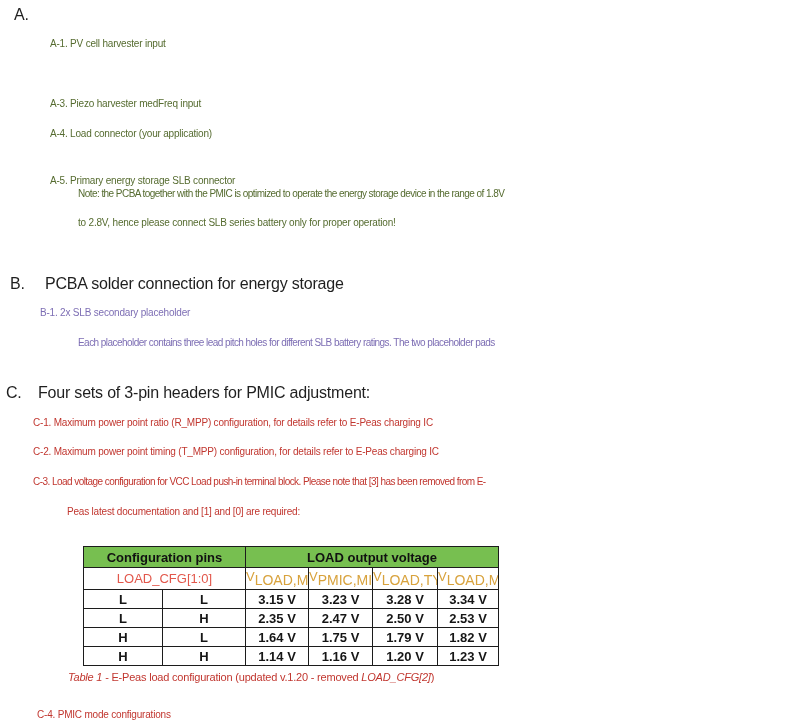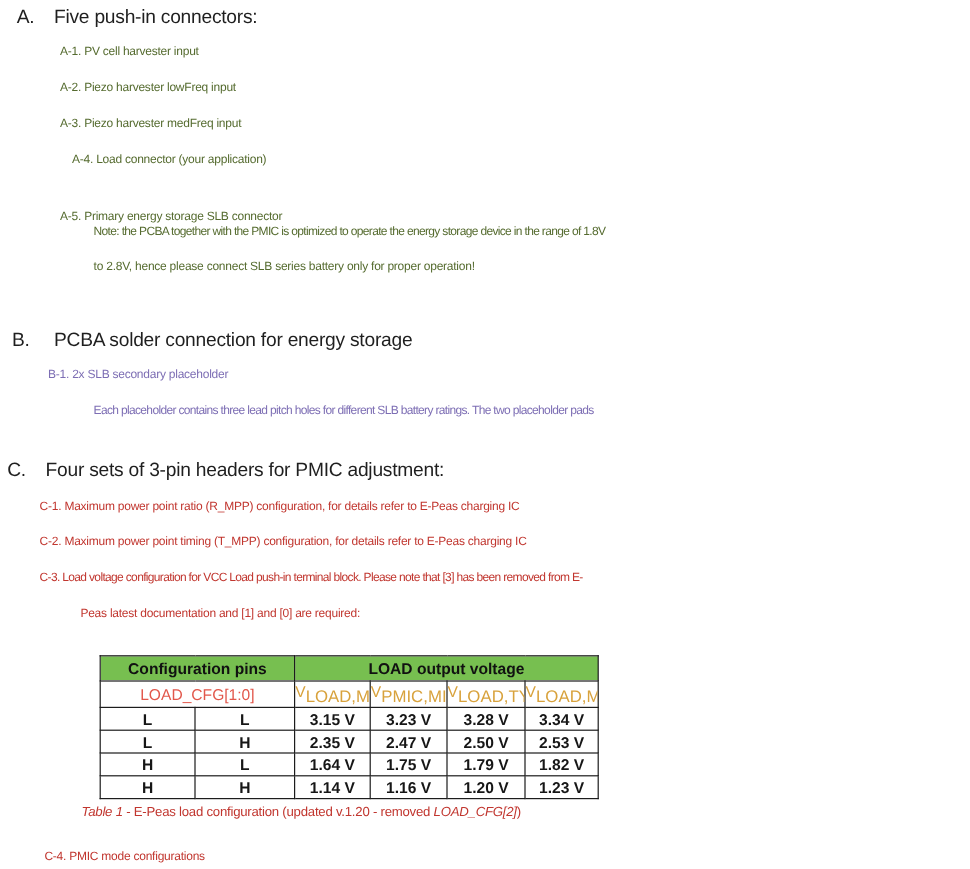--- a/index.html
+++ b/index.html
@@ -33,26 +33,24 @@
 
   .caption { font-size:11px; }
   .ital { font-style:italic; }
 </style>
 </head>
 <body>
 
 <div class="page">
 
   <div class="line h" style="left:14px; top:6px">A.</div>
-  <div class="line h" style="left:45px; top:6px">Five push-in connectors:</div>
 
   <div class="line green" style="left:50px; top:35px">A-1. PV cell harvester input</div>
-  <div class="line green" style="left:50px; top:65px">A-2. Piezo harvester lowFreq input</div>
   <div class="line green" style="left:50px; top:95px">A-3. Piezo harvester medFreq input</div>
-  <div class="line green" style="left:60px; top:125px">A-4. Load connector (your application)</div>
+  <div class="line green" style="left:50px; top:125px">A-4. Load connector (your application)</div>
   <div class="line green" style="left:50px; top:172px">A-5. Primary energy storage SLB connector</div>
 
   <div class="line green tight" style="left:78px; top:185px">Note: the PCBA together with the PMIC is optimized to operate the energy storage device in the range of 1.8V</div>
   <div class="line green" style="left:78px; top:214px">to 2.8V, hence please connect SLB series battery only for proper operation!</div>
 
   <div class="line h" style="left:10px; top:275px">B.</div>
   <div class="line h" style="left:45px; top:275px">PCBA solder connection for energy storage</div>
 
   <div class="line purple" style="left:40px; top:304px">B-1. 2x SLB secondary placeholder</div>
   <div class="line purple tight" style="left:78px; top:334px">Each placeholder contains three lead pitch holes for different SLB battery ratings. The two placeholder pads</div>

